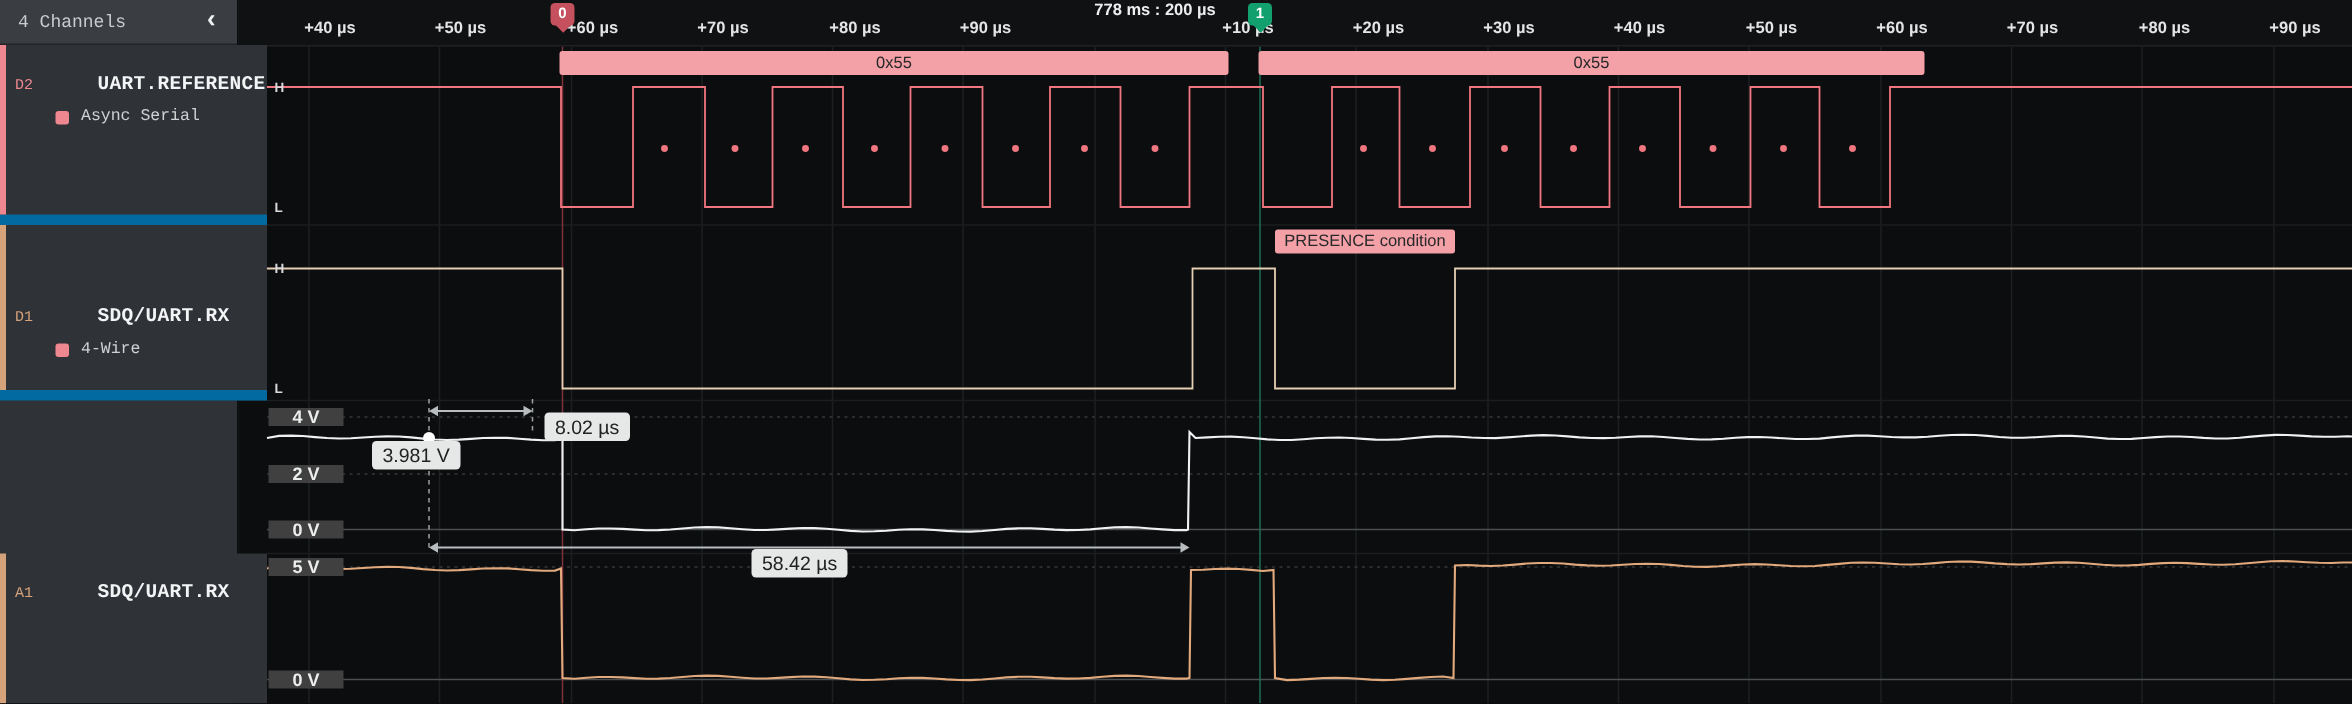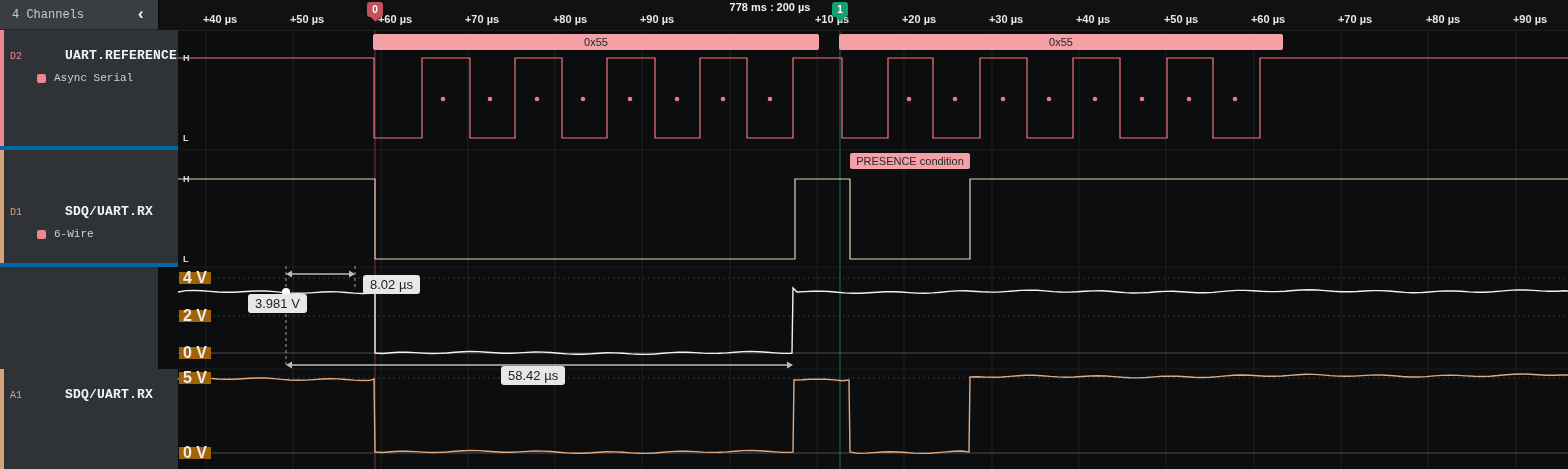--- a/index.html
+++ b/index.html
@@ -17,34 +17,34 @@
         font-size:10px;font-weight:700;text-align:center;line-height:15px;z-index:7;}
   .flag-tail{position:absolute;top:11px;width:9px;height:9px;transform:rotate(45deg);z-index:6;}
 
   
   #wave-svg{position:absolute;left:0;top:0;z-index:1;}
   #overlay{position:absolute;left:0;top:0;width:1568px;height:469px;z-index:3;pointer-events:none;}
   .bubble{position:absolute;height:16px;line-height:16px;box-sizing:border-box;
           background:#f3a0a6;color:#26282a;font-size:11px;text-align:center;border-radius:2px;
           overflow:hidden;white-space:nowrap;pointer-events:auto;}
   .lvl{position:absolute;font-size:9px;font-weight:700;color:#d8dadb;line-height:10px;}
-  .vlbl{position:absolute;font-size:16px;font-weight:700;color:#eceeee;line-height:12px;
-        background:#a16207;padding:0 4px;}
+  .vlbl{position:absolute;font-size:12px;font-weight:700;color:#eceeee;line-height:12px;
+        background:#404040;padding:0 16px;}
   .mlabel{position:absolute;background:#e6e7e7;color:#202223;font-size:13px;line-height:17px;
           padding:1px 7px;border-radius:3px;z-index:5;white-space:nowrap;}
 
   
   #sidebar{position:absolute;left:0;top:0;width:159px;height:469px;background:#2f3237;z-index:10;
            border-right:1px solid #0a0b0c;box-sizing:border-box;font-family:Liberation Mono, monospace;}
   #sb-header{height:30px;background:#3a3d42;border-bottom:1px solid #222428;display:flex;
              align-items:center;justify-content:space-between;padding:0 12px;box-sizing:border-box;}
   #sb-title{font-size:12px;color:#c9cbcd;}
   #sb-collapse{font-size:17px;font-weight:700;color:#f0f1f2;cursor:pointer;line-height:16px;}
   .ch-row{position:absolute;left:0;width:178px;box-sizing:border-box;background:#2f3237;
-          border-bottom:4px solid #0369a1;padding:18px 0 0 10px;}
+          border-bottom:7px solid #0369a1;padding:18px 0 0 10px;}
   .ch-stripe{position:absolute;left:0;top:0;bottom:0;width:4px;}
   .ch-line{display:flex;align-items:baseline;}
   .ch-id{font-size:10px;width:17px;margin-right:10px;flex:none;}
   .ch-name{font-size:13px;font-weight:700;color:#f3f4f5;letter-spacing:.2px;white-space:nowrap;margin-left:28px;}
   .an-row{display:flex;align-items:center;margin:9px 0 0 27px;}
   .an-sq{width:9px;height:9px;border-radius:2px;margin-right:8px;flex:none;}
   .an-name{font-size:11px;color:#cfd1d3;}
 </style>
 </head>
 <body>
@@ -184,21 +184,21 @@
     </div>
 
     <div class="ch-row" style="top:150px;height:117px">
       <span class="ch-stripe" style="background: rgb(213, 162, 122);"></span>
       <div class="ch-line">
         <span class="ch-id" style="color: rgb(213, 162, 122); margin-top: 39px;">D1</span>
         <span class="ch-name">SDQ/UART.RX</span>
       </div>
       <div class="an-row">
         <span class="an-sq" style="background: rgb(239, 135, 145);"></span>
-        <span class="an-name">6-Wire</span>
+        <span class="an-name">4-Wire</span>
       </div>
     </div>
 
 
     <div class="ch-row" style="top:369px;height:100px;border-bottom:none">
       <span class="ch-stripe" style="background: rgb(213, 162, 122);"></span>
       <div class="ch-line">
         <span class="ch-id" style="color: rgb(213, 162, 122);">A1</span>
         <span class="ch-name">SDQ/UART.RX</span>
       </div>

